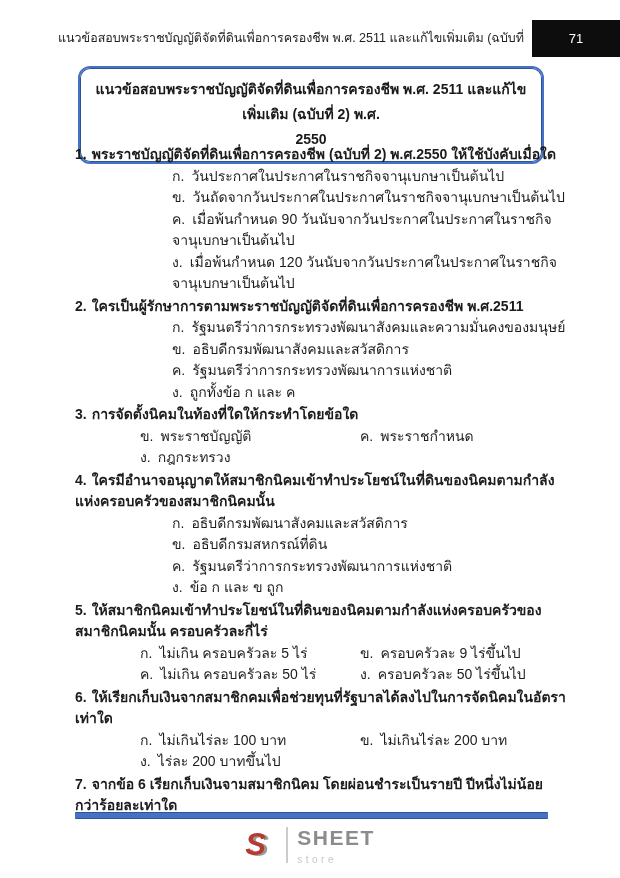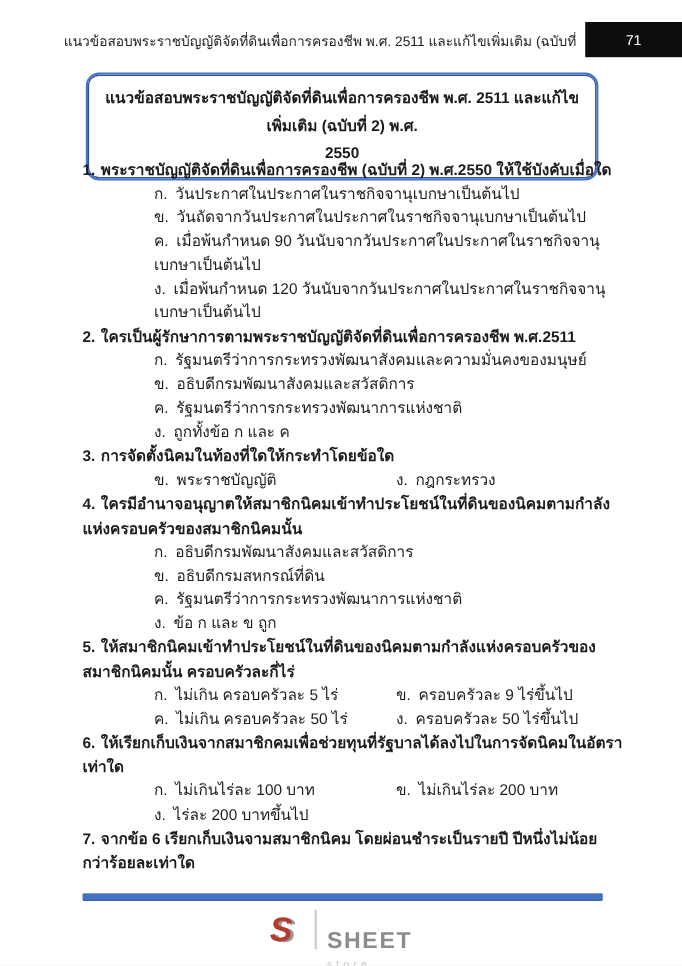--- a/index.html
+++ b/index.html
@@ -14,21 +14,21 @@
     text-decoration:underline;
   }
   
   .running-header-text{
     position:absolute;top:28px;right:96px;left:40px;
     font-size:12.5px;color:#1f1f1f;
     text-align:right;white-space:nowrap;overflow:hidden;
   }
   .page-num-box{
     position:absolute;top:20px;right:0;
-    width:88px;height:32px;
+    width:88px;height:37px;
     background:#0d0d0d;color:#ffffff;
     display:flex;align-items:center;justify-content:center;
     font-size:13px;
   }
   
   .title-box{
     position:absolute;top:66px;left:78px;width:438px;
     border:2.5px solid #4472c4;border-radius:12px;
     padding:9px 12px 10px 12px;
     text-align:center;font-weight:bold;font-size:14px;line-height:25px;
@@ -36,21 +36,21 @@
     box-shadow:0 0 0 1px #2f5496 inset;
   }
   
   .content{
     position:absolute;top:144px;left:75px;width:492px;
     font-size:14px;line-height:21.5px;
   }
   .question{margin-bottom:1px;}
   .q-line{font-weight:bold;}
   .q-num{margin-right:5px;}
-  .opt{margin-left:65px;}
+  .opt{margin-left:97px;}
   .opt-label{margin-right:7px;}
   .opt-grid{display:grid;grid-template-columns:220px 1fr;margin-left:65px;}
   .opt-grid .opt{margin-left:0;}
   
   .footer-bar{
     position:absolute;left:75px;right:72px;top:812px;height:5px;
     background:#4472c4;
     border-top:1.5px solid #2f5496;
     border-bottom:1px solid #2f5496;
     border-radius:1px;
@@ -61,21 +61,21 @@
   }
   .logo-s{
     position:relative;width:34px;height:38px;
     font-size:31px;font-weight:bold;font-style:italic;
     line-height:38px;text-align:center;
   }
   .logo-s .s-back{position:absolute;left:3px;top:1px;color:#9a9a9a;}
   .logo-s .s-front{position:absolute;left:0;top:0;color:#b73a2e;}
   .logo-divider{width:2px;height:36px;background:#cccccc;margin:1px 9px 0 7px;}
   .logo-text{display:flex;flex-direction:column;}
-  .brand-name{font-size:21px;font-weight:bold;color:#8c8c8c;letter-spacing:1.5px;line-height:24px;margin-top:18px;}
+  .brand-name{font-size:21px;font-weight:bold;color:#8c8c8c;letter-spacing:1.5px;line-height:24px;}
   .brand-subtitle{font-size:10px;color:#c6c6c6;letter-spacing:3.5px;margin-top:4px;}
 </style>
 </head>
 <body>
 
 <div class="page">
 
   <div class="running-header-text">แนวข้อสอบพระราชบัญญัติจัดที่ดินเพื่อการครองชีพ พ.ศ. 2511 และแก้ไขเพิ่มเติม (ฉบับที่</div>
   <div class="page-num-box">
     <span>71</span>
@@ -101,20 +101,21 @@
       <div class="opt"><span class="opt-label">ก.</span><span>รัฐมนตรีว่าการกระทรวงพัฒนาสังคมและความมั่นคงของมนุษย์</span></div>
       <div class="opt"><span class="opt-label">ข.</span><span>อธิบดีกรมพัฒนาสังคมและสวัสดิการ</span></div>
       <div class="opt"><span class="opt-label">ค.</span><span>รัฐมนตรีว่าการกระทรวงพัฒนาการแห่งชาติ</span></div>
       <div class="opt"><span class="opt-label">ง.</span><span>ถูกทั้งข้อ ก และ ค</span></div>
     </div>
 
     <div class="question">
       <div class="q-line"><span class="q-num">3.</span><span>การจัดตั้งนิคมในท้องที่ใดให้กระทำโดยข้อใด</span></div>
       <div class="opt-grid">
         <div class="opt"><span class="opt-label">ข.</span><span>พระราชบัญญัติ</span></div>
+        <div class="opt"><span class="opt-label">ค.</span><span>พระราชกำหนด</span></div>
         <div class="opt"><span class="opt-label">ง.</span><span>กฎกระทรวง</span></div>
       </div>
     </div>
 
     <div class="question">
       <div class="q-line"><span class="q-num">4.</span><span>ใครมีอำนาจอนุญาตให้สมาชิกนิคมเข้าทำประโยชน์ในที่ดินของนิคมตามกำลังแห่งครอบครัวของสมาชิกนิคมนั้น</span></div>
       <div class="opt"><span class="opt-label">ก.</span><span>อธิบดีกรมพัฒนาสังคมและสวัสดิการ</span></div>
       <div class="opt"><span class="opt-label">ข.</span><span>อธิบดีกรมสหกรณ์ที่ดิน</span></div>
       <div class="opt"><span class="opt-label">ค.</span><span>รัฐมนตรีว่าการกระทรวงพัฒนาการแห่งชาติ</span></div>
       <div class="opt"><span class="opt-label">ง.</span><span>ข้อ ก และ ข ถูก</span></div>

